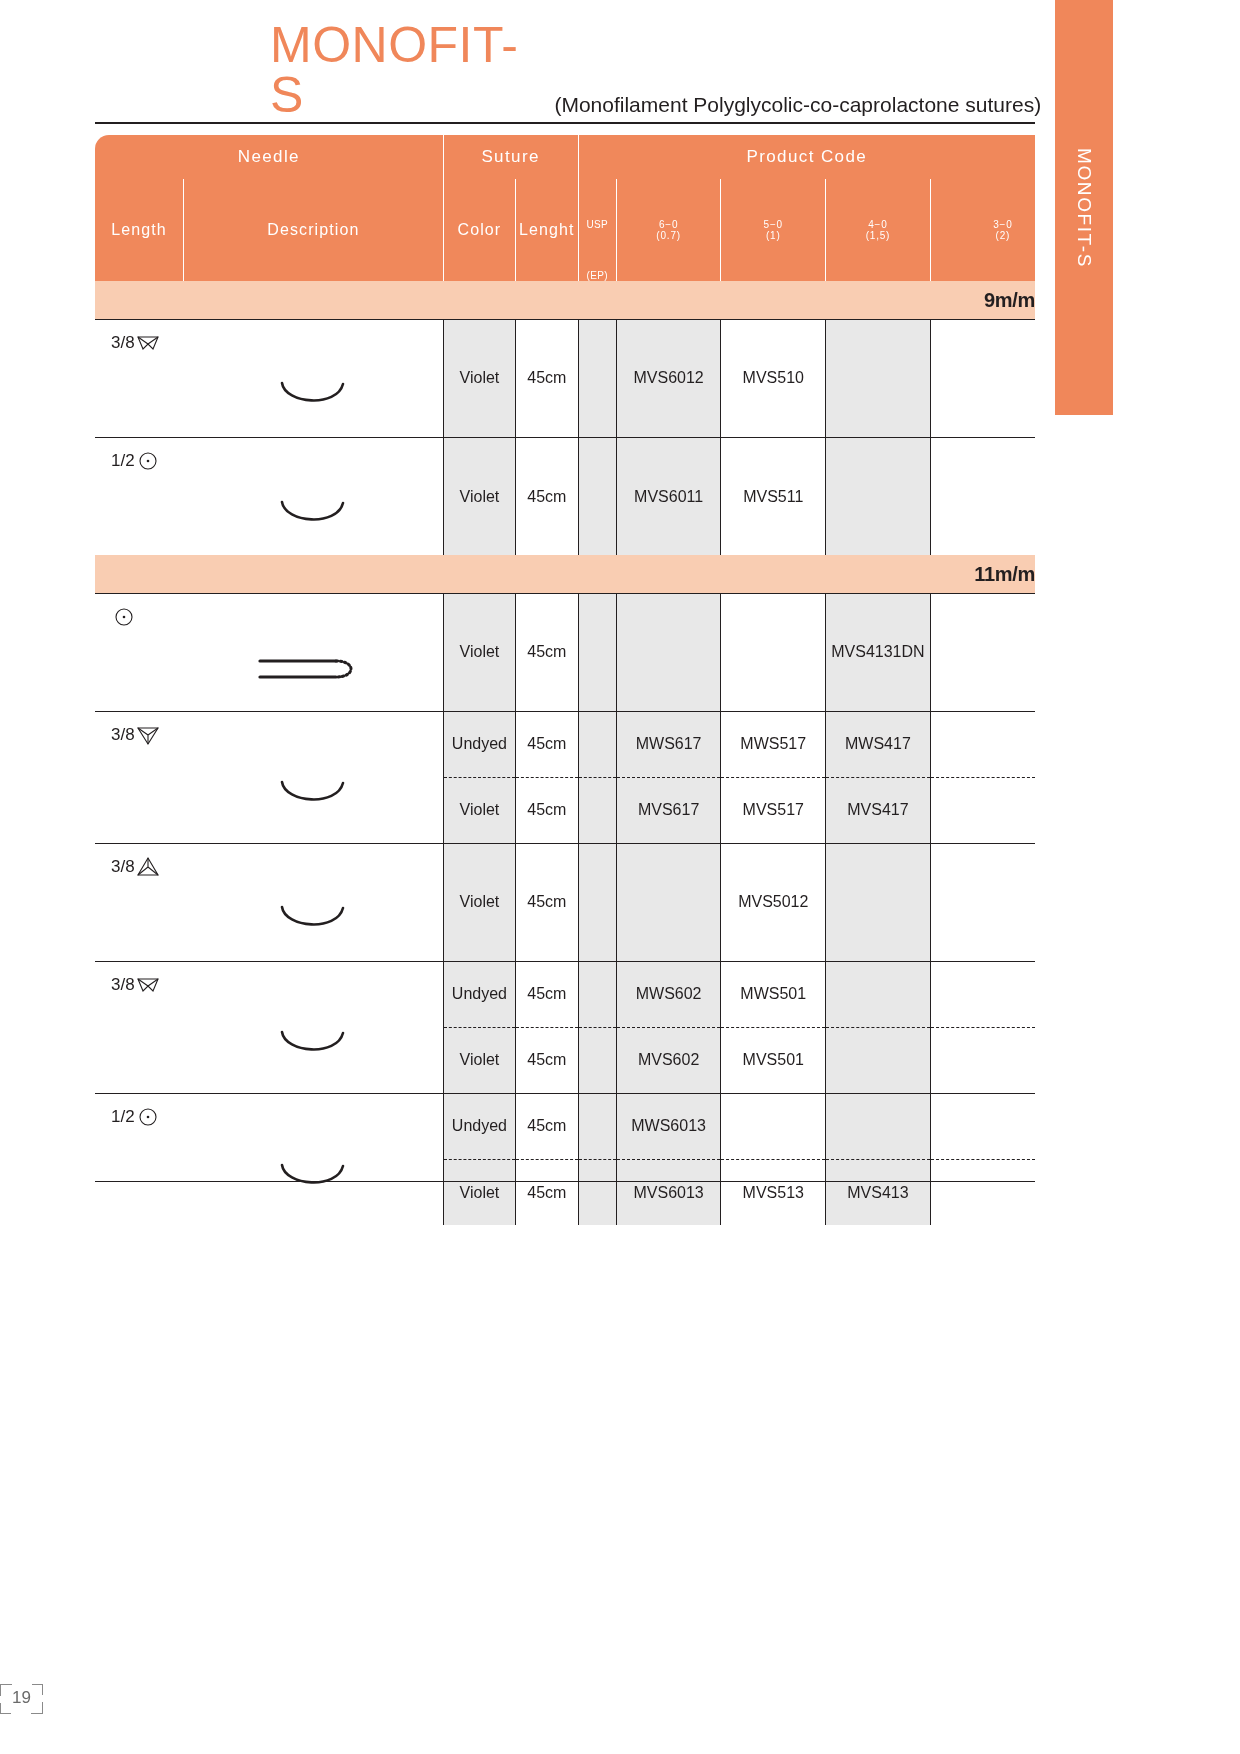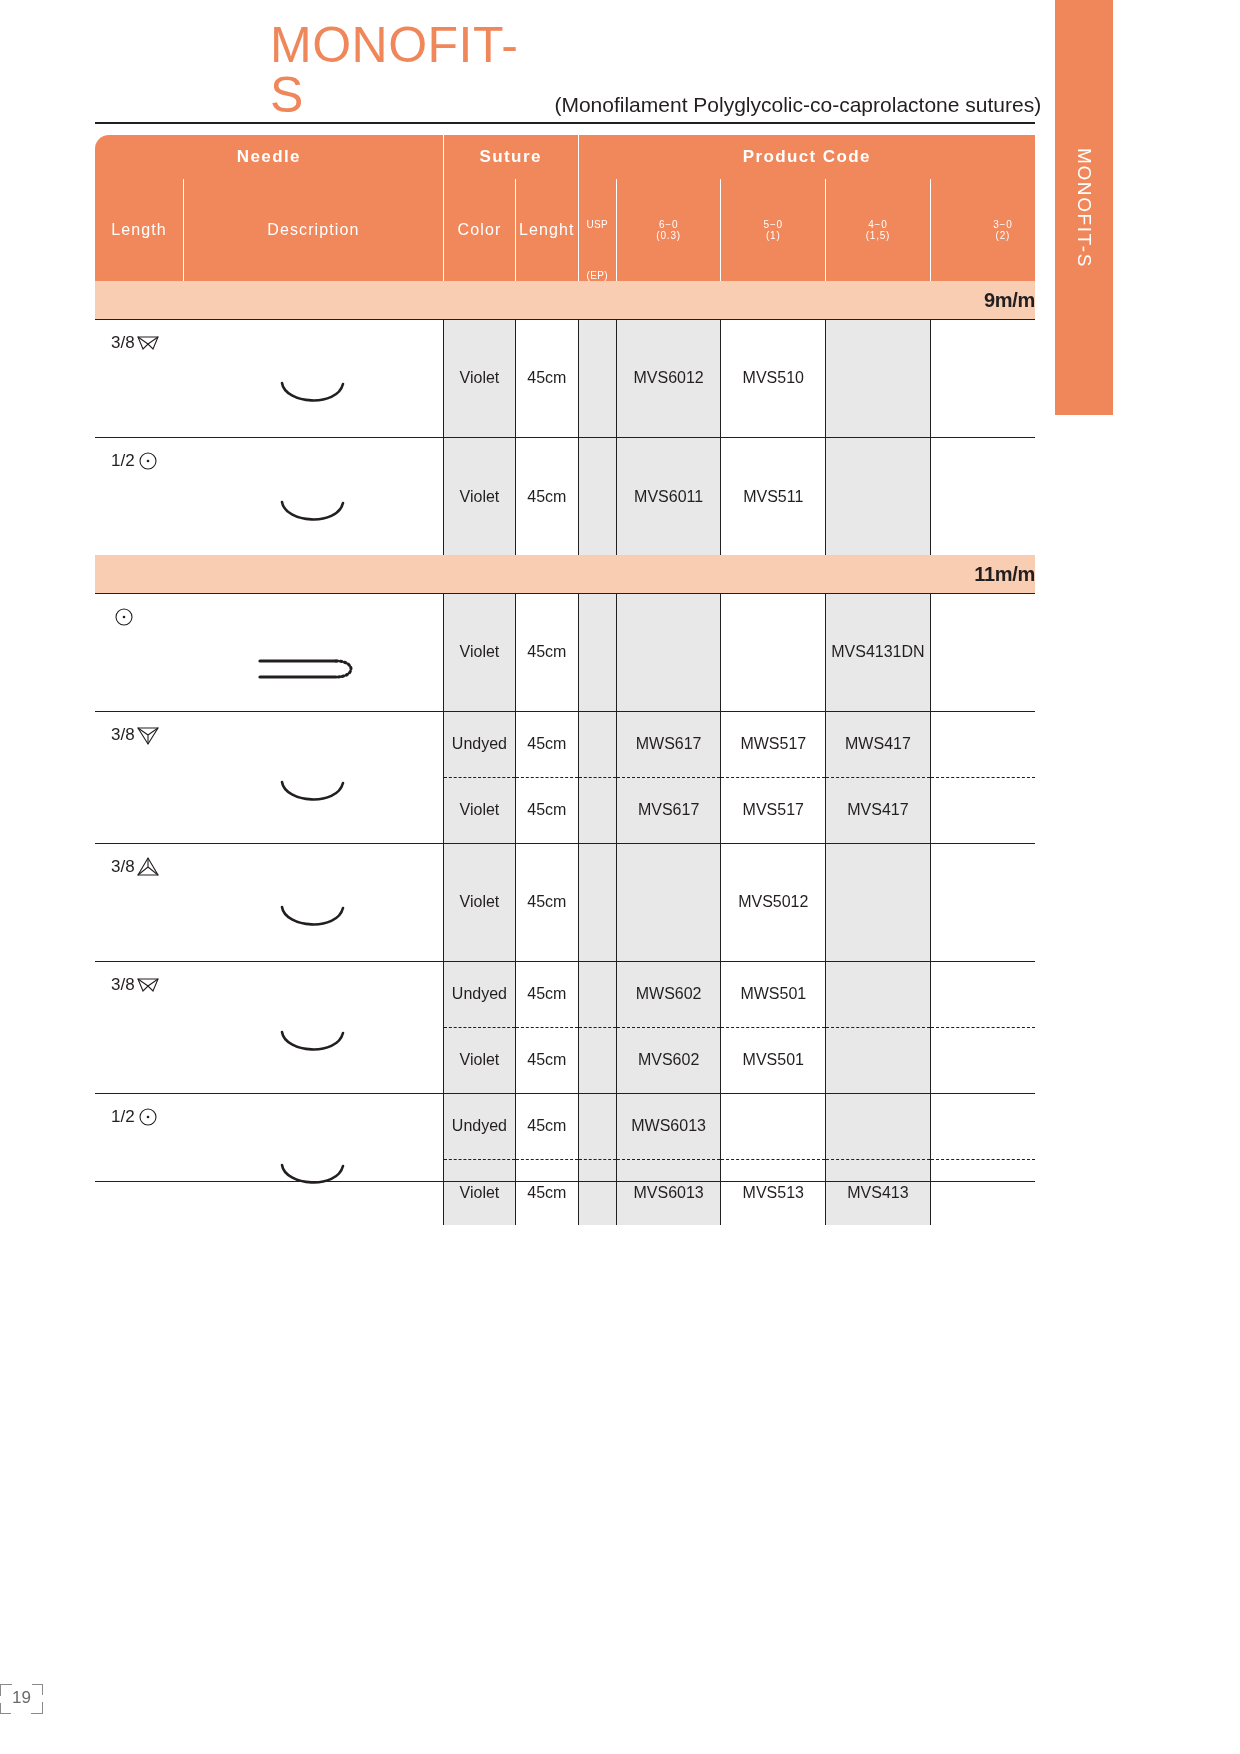--- a/index.html
+++ b/index.html
@@ -71,21 +71,21 @@
     left: 95px; top: 135px;
     width: 940px;
     border-collapse: collapse;
     table-layout: fixed;
   }
   .tbl td, .tbl th { padding: 0; }
 
   .hdr-top th {
     background: #f0885b;
     color: #ffffff;
-    font-weight: 700;
+    font-weight: 400;
     font-size: 17px;
     letter-spacing: 1.4px;
     height: 44px;
     text-align: center;
     vertical-align: middle;
     border-right: 1.5px solid #ffffff;
   }
   .hdr-top th:last-child { border-right: none; }
   .hdr-top th.rnd { border-top-left-radius: 14px; }
 
@@ -219,21 +219,21 @@
         <th>Length</th>
         <th>Description</th>
         <th>Color</th>
         <th>Lenght</th>
         <th class="small">
           <span class="ep">USP</span>
           <span class="ep">(EP)</span>
         </th>
         <th>
           <span class="epv">6−0</span>
-          <span class="epv">(0.3)</span>
+          <span class="epv">(0.7)</span>
         </th>
         <th>
           <span class="epv">5−0</span>
           <span class="epv">(1)</span>
         </th>
         <th>
           <span class="epv">4−0</span>
           <span class="epv">(1,5)</span>
         </th>
         <th>

